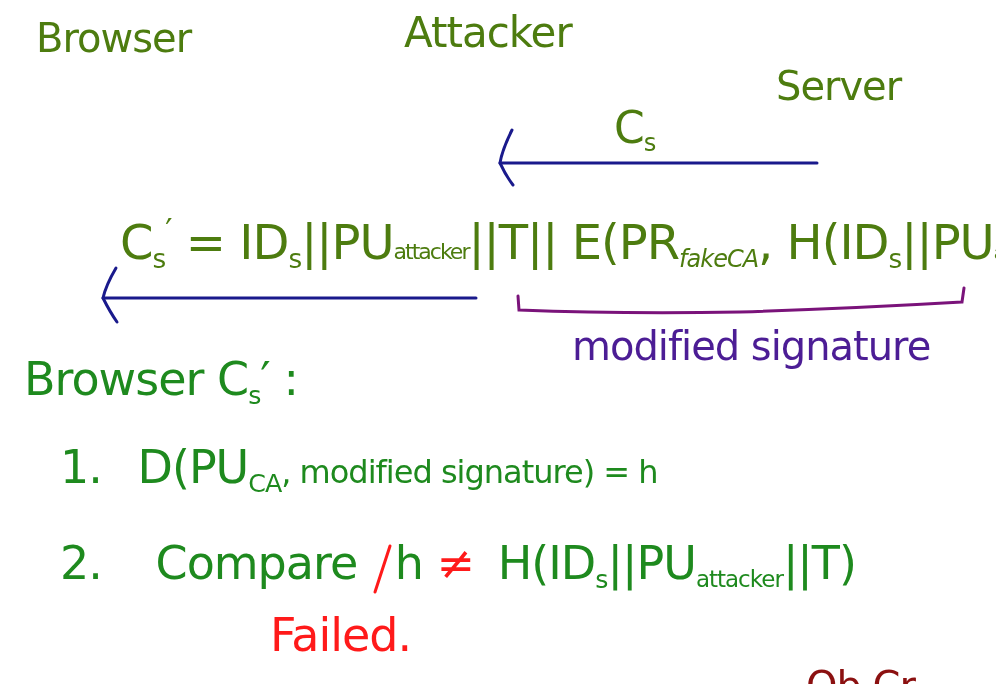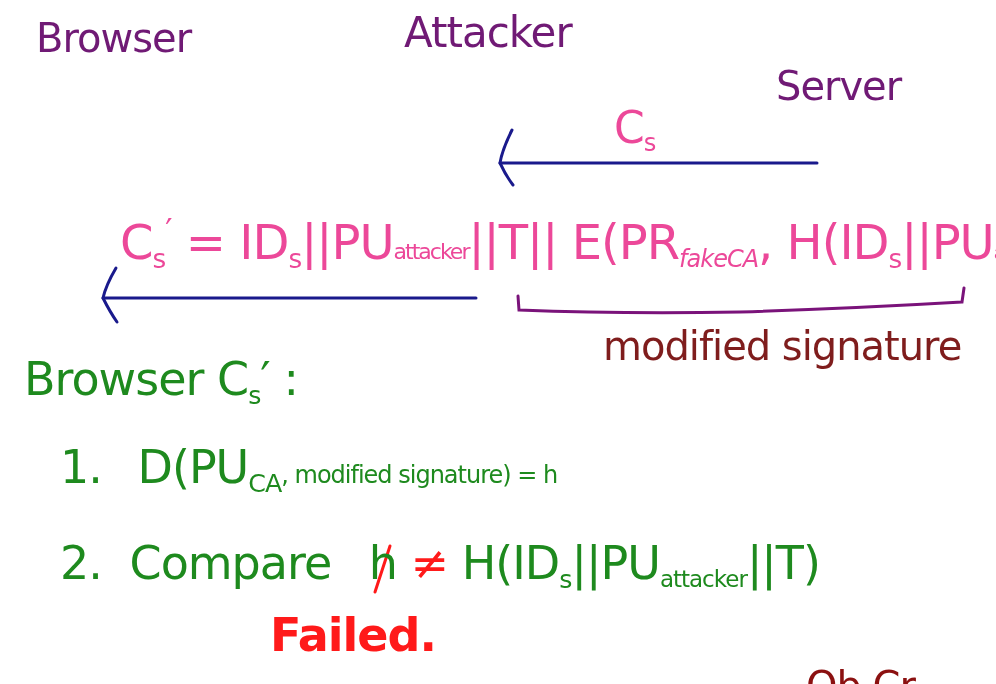--- a/index.html
+++ b/index.html
@@ -1,21 +1,21 @@
 <!DOCTYPE html>
 <html><head>
 <meta charset="utf-8">
 <style>
   html, body { margin:0; padding:0; background:#ffffff; }
   body { width:996px; height:684px; position:relative; overflow:hidden;
          font-family:"DejaVu Sans", sans-serif; }
   .t { position:absolute; white-space:nowrap; line-height:1; }
-  .black { color:#701a75; }
-  .blue { color:#ec4899; }
-  .purple { color:#7f1d1d;margin-left:31px; }
+  .black { color:#4d7c0f; }
+  .blue { color:#4d7c0f; }
+  .purple { color:#4c1d95; }
   .green { color:#1e8a1e; }
   .red { color:#ff1a1a; }
   .darkred { color:#8b1010; }
   .hand { font-family:"DejaVu Sans", sans-serif; font-weight:400; letter-spacing:-1px; transform-origin:left top; }
   sub { font-size:55%; vertical-align:-0.35em; }
   svg { position:absolute; left:0; top:0; }
 </style>
 </head>
 <body>
 
@@ -61,26 +61,26 @@
 </div>
 
 <div class="t purple hand" style="left:572px;top:326px;font-size:40px;">modified signature</div>
 
 <div class="t green hand" style="left:24px;top:356px;font-size:46px;">
   <span>Browser C</span><sub>s</sub><span>′ :</span>
 </div>
 
 <div class="t green hand" style="left:60px;top:444px;font-size:46px;">
   <span>1.</span>
-  <span style="margin-left:22px;">D(PU</span><sub>CA</sub><span style="font-size:24px;">, modified signature) = h</span>
+  <span style="margin-left:22px;">D(PU</span><sub>CA</sub><span style="font-size:32px;">, modified signature) = h</span>
 </div>
 
 <div class="t green hand" style="left:60px;top:540px;font-size:46px;">
   <span>2.</span>
-  <span style="margin-left:14px;">Compare</span>
+  <span style="margin-left:40px;">Compare</span>
   <span style="margin-left:24px;">h</span>
   <span class="red">≠</span>
-  <span style="">H(ID</span><sub>s</sub><span>||PU</span><sub style="font-size:50%;">attacker</sub><span>||T)</span>
+  <span style="margin-left:10px;">H(ID</span><sub>s</sub><span>||PU</span><sub style="font-size:50%;">attacker</sub><span>||T)</span>
 </div>
 
-<div class="t red hand" style="left:270px;top:612px;font-size:46px;font-weight:bold;">Failed.</div>
+<div class="t red hand" style="left:270px;top:612px;font-size:46px;">Failed.</div>
 
 <div class="t darkred hand" style="left:806px;top:666px;font-size:40px;">Ob Cr</div>
 
 </body></html>

